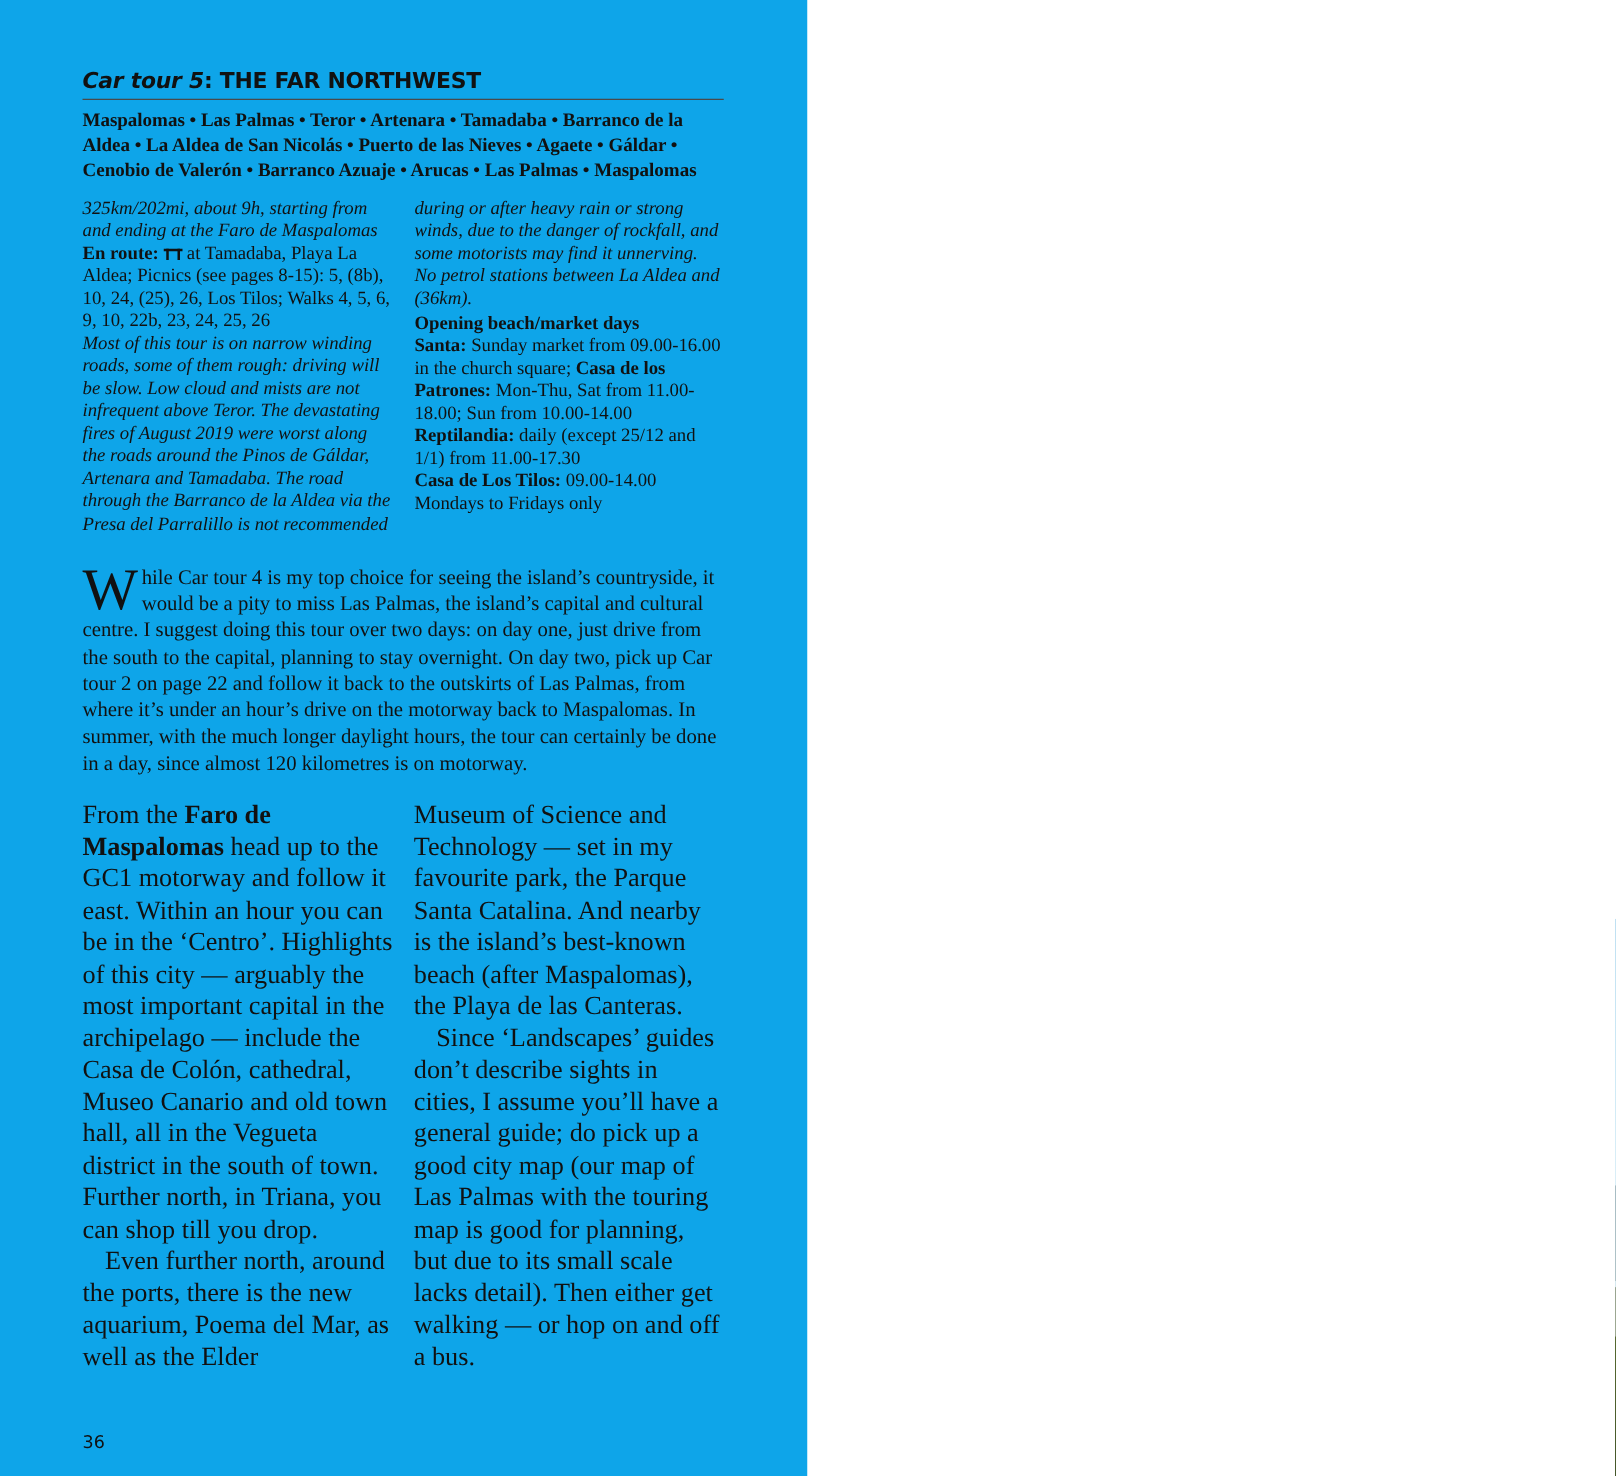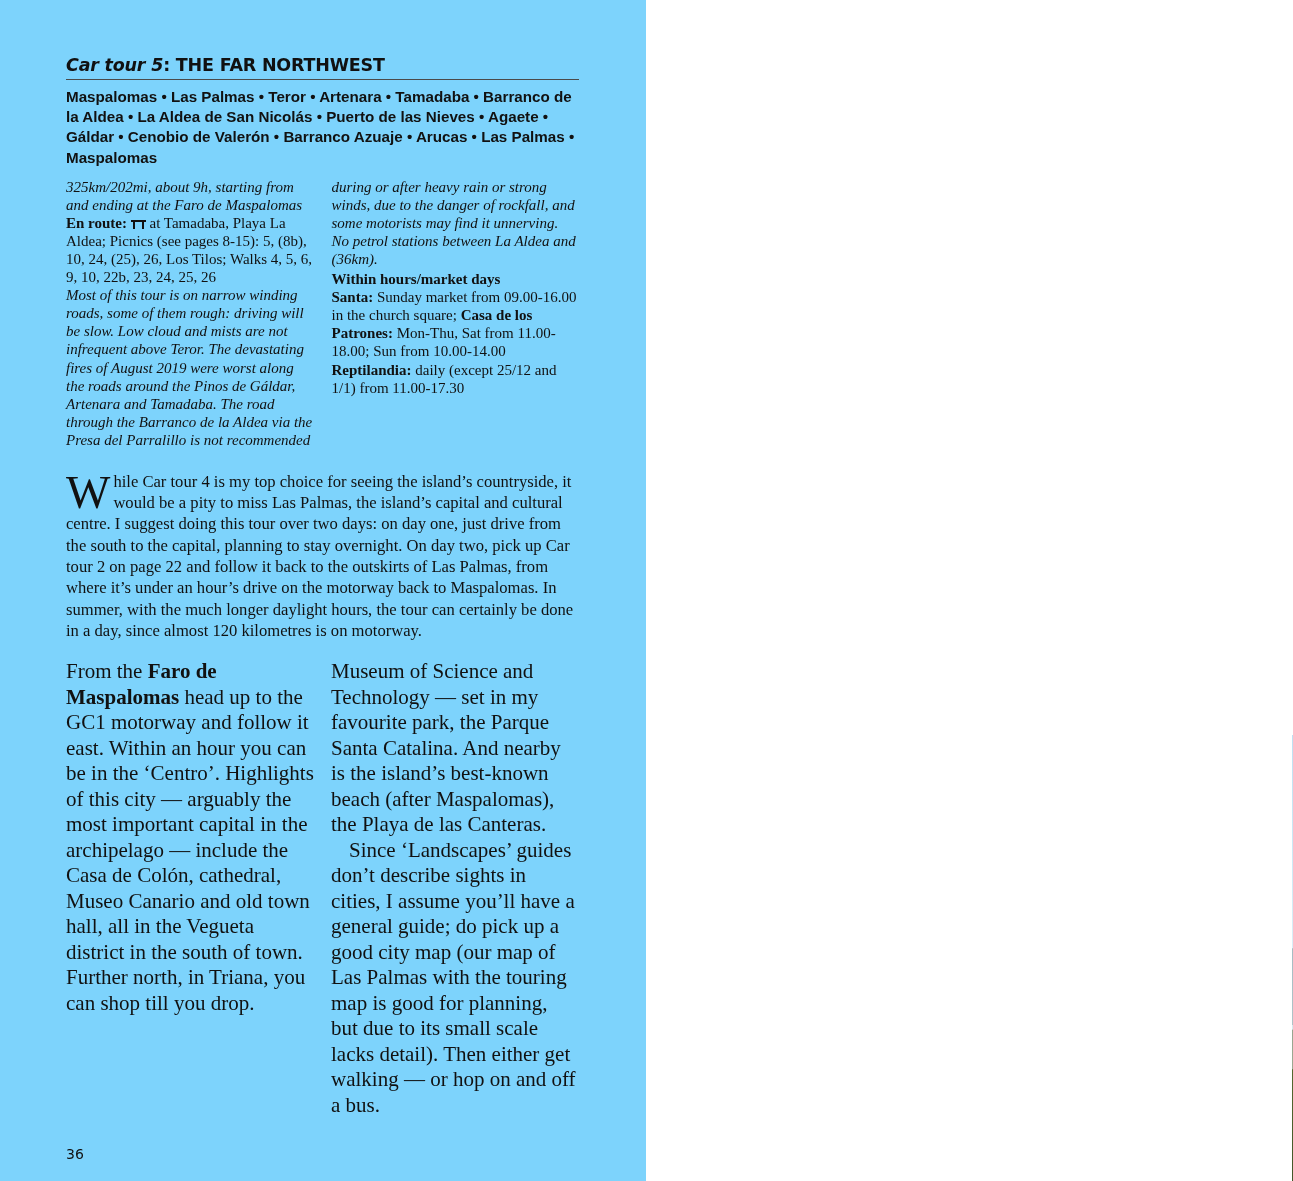--- a/index.html
+++ b/index.html
@@ -20,21 +20,21 @@
   .page {
     position: absolute;
     top: 0; left: 0;
     width: 1293px;
     height: 1181px;
   }
   .left-page {
     position: absolute;
     left: 0; top: 0;
     width: 646px; height: 1181px;
-    background: #7dd3fc;
+    background: #0ea5e9;
   }
   .right-page {
     position: absolute;
     left: 646px; top: 0;
     width: 647px; height: 1181px;
     background: #ffffff;
   }
 
   
   .tour-head {
@@ -46,21 +46,21 @@
     padding-bottom: 4px;
   }
   .tour-head .ital {
     font-style: italic;
   }
   .rule {
     border-bottom: 1.2px solid #4a4a4a;
     margin-bottom: 7px;
   }
   .route-line {
-    font-family: Liberation Sans, sans-serif;
+    font-family: Liberation Serif, serif;
     font-weight: bold;
     font-size: 15.2px;
     line-height: 1.33;
     color: #111;
   }
 
   
   .cols2 {
     display: flex;
     gap: 18px;
@@ -187,34 +187,36 @@
       <div class="route-line" style="margin-bottom:10px;">Maspalomas • Las Palmas • Teror • Artenara • Tamadaba • Barranco de la Aldea • La Aldea de San Nicolás • Puerto de las Nieves • Agaete • Gáldar • Cenobio de Valerón • Barranco Azuaje • Arucas • Las Palmas • Maspalomas</div>
 
       <div class="cols2">
         <div class="col info">
           <p class="para it">325km/202mi, about 9h, starting from and ending at the Faro de Maspalomas</p>
           <p class="para"><b>En route:</b> <span class="icon-pic"></span><span> at Tamadaba, Playa La Aldea; Picnics (see pages 8-15): 5, (8b), 10, 24, (25), 26, Los Tilos; Walks 4, 5, 6, 9, 10, 22b, 23, 24, 25, 26</span></p>
           <p class="para it">Most of this tour is on narrow winding roads, some of them rough: driving will be slow. Low cloud and mists are not infrequent above Teror. The devastating fires of August 2019 were worst along the roads around the Pinos de Gáldar, Artenara and Tamadaba. The road through the Barranco de la Aldea via the Presa del Parralillo is not recommended</p>
         </div>
         <div class="col info">
           <p class="para it">during or after heavy rain or strong winds, due to the danger of rockfall, and some motorists may find it unnerving. No petrol stations between La Aldea and (36km).</p>
-          <p class="para" style="margin-top:2px;"><b>Within hours/market days</b></p>
+          <p class="para" style="margin-top:2px;"><b>Opening beach/market days</b></p>
           <p class="para"><b>Santa:</b><span> Sunday market from 09.00-16.00 in the church square; </span><b>Casa de los Patrones:</b><span> Mon-Thu, Sat from 11.00-18.00; Sun from 10.00-14.00</span></p>
           <p class="para"><b>Reptilandia:</b><span> daily (except 25/12 and 1/1) from 11.00-17.30</span></p>
+          <p class="para"><b>Casa de Los Tilos:</b><span> 09.00-14.00 Mondays to Fridays only</span></p>
         </div>
       </div>
 
       <div class="body-text" style="margin-top:22px;">
         <span class="dropcap">W</span>
         <span>hile Car tour 4 is my top choice for seeing the island’s countryside, it would be a pity to miss Las Palmas, the island’s capital and cultural centre. I suggest doing this tour over two days: on day one, just drive from the south to the capital, planning to stay overnight. On day two, pick up Car tour 2 on page 22 and follow it back to the outskirts of Las Palmas, from where it’s under an hour’s drive on the motorway back to Maspalomas. In summer, with the much longer daylight hours, the tour can certainly be done in a day, since almost 120 kilometres is on motorway.</span>
       </div>
 
       <div class="bodycols" style="margin-top:18px;">
         <div class="col">
           <p><span>From the </span><b>Faro de Maspalomas</b><span> head up to the GC1 motorway and follow it east. Within an hour you can be in the ‘Centro’. Highlights of this city — arguably the most important capital in the archipelago — include the Casa de Colón, cathedral, Museo Canario and old town hall, all in the Vegueta district in the south of town. Further north, in Triana, you can shop till you drop.</span></p>
+          <p class="indent">Even further north, around the ports, there is the new aquarium, Poema del Mar, as well as the Elder</p>
         </div>
         <div class="col">
           <p>Museum of Science and Technology — set in my favourite park, the Parque Santa Catalina. And nearby is the island’s best-known beach (after Maspalomas), the Playa de las Canteras.</p>
           <p class="indent">Since ‘Landscapes’ guides don’t describe sights in cities, I assume you’ll have a general guide; do pick up a good city map (our map of Las Palmas with the touring map is good for planning, but due to its small scale lacks detail). Then either get walking — or hop on and off a bus.</p>
         </div>
       </div>
 
     </div>
 
     <div id="left-pagenum" class="page-num">36</div>

